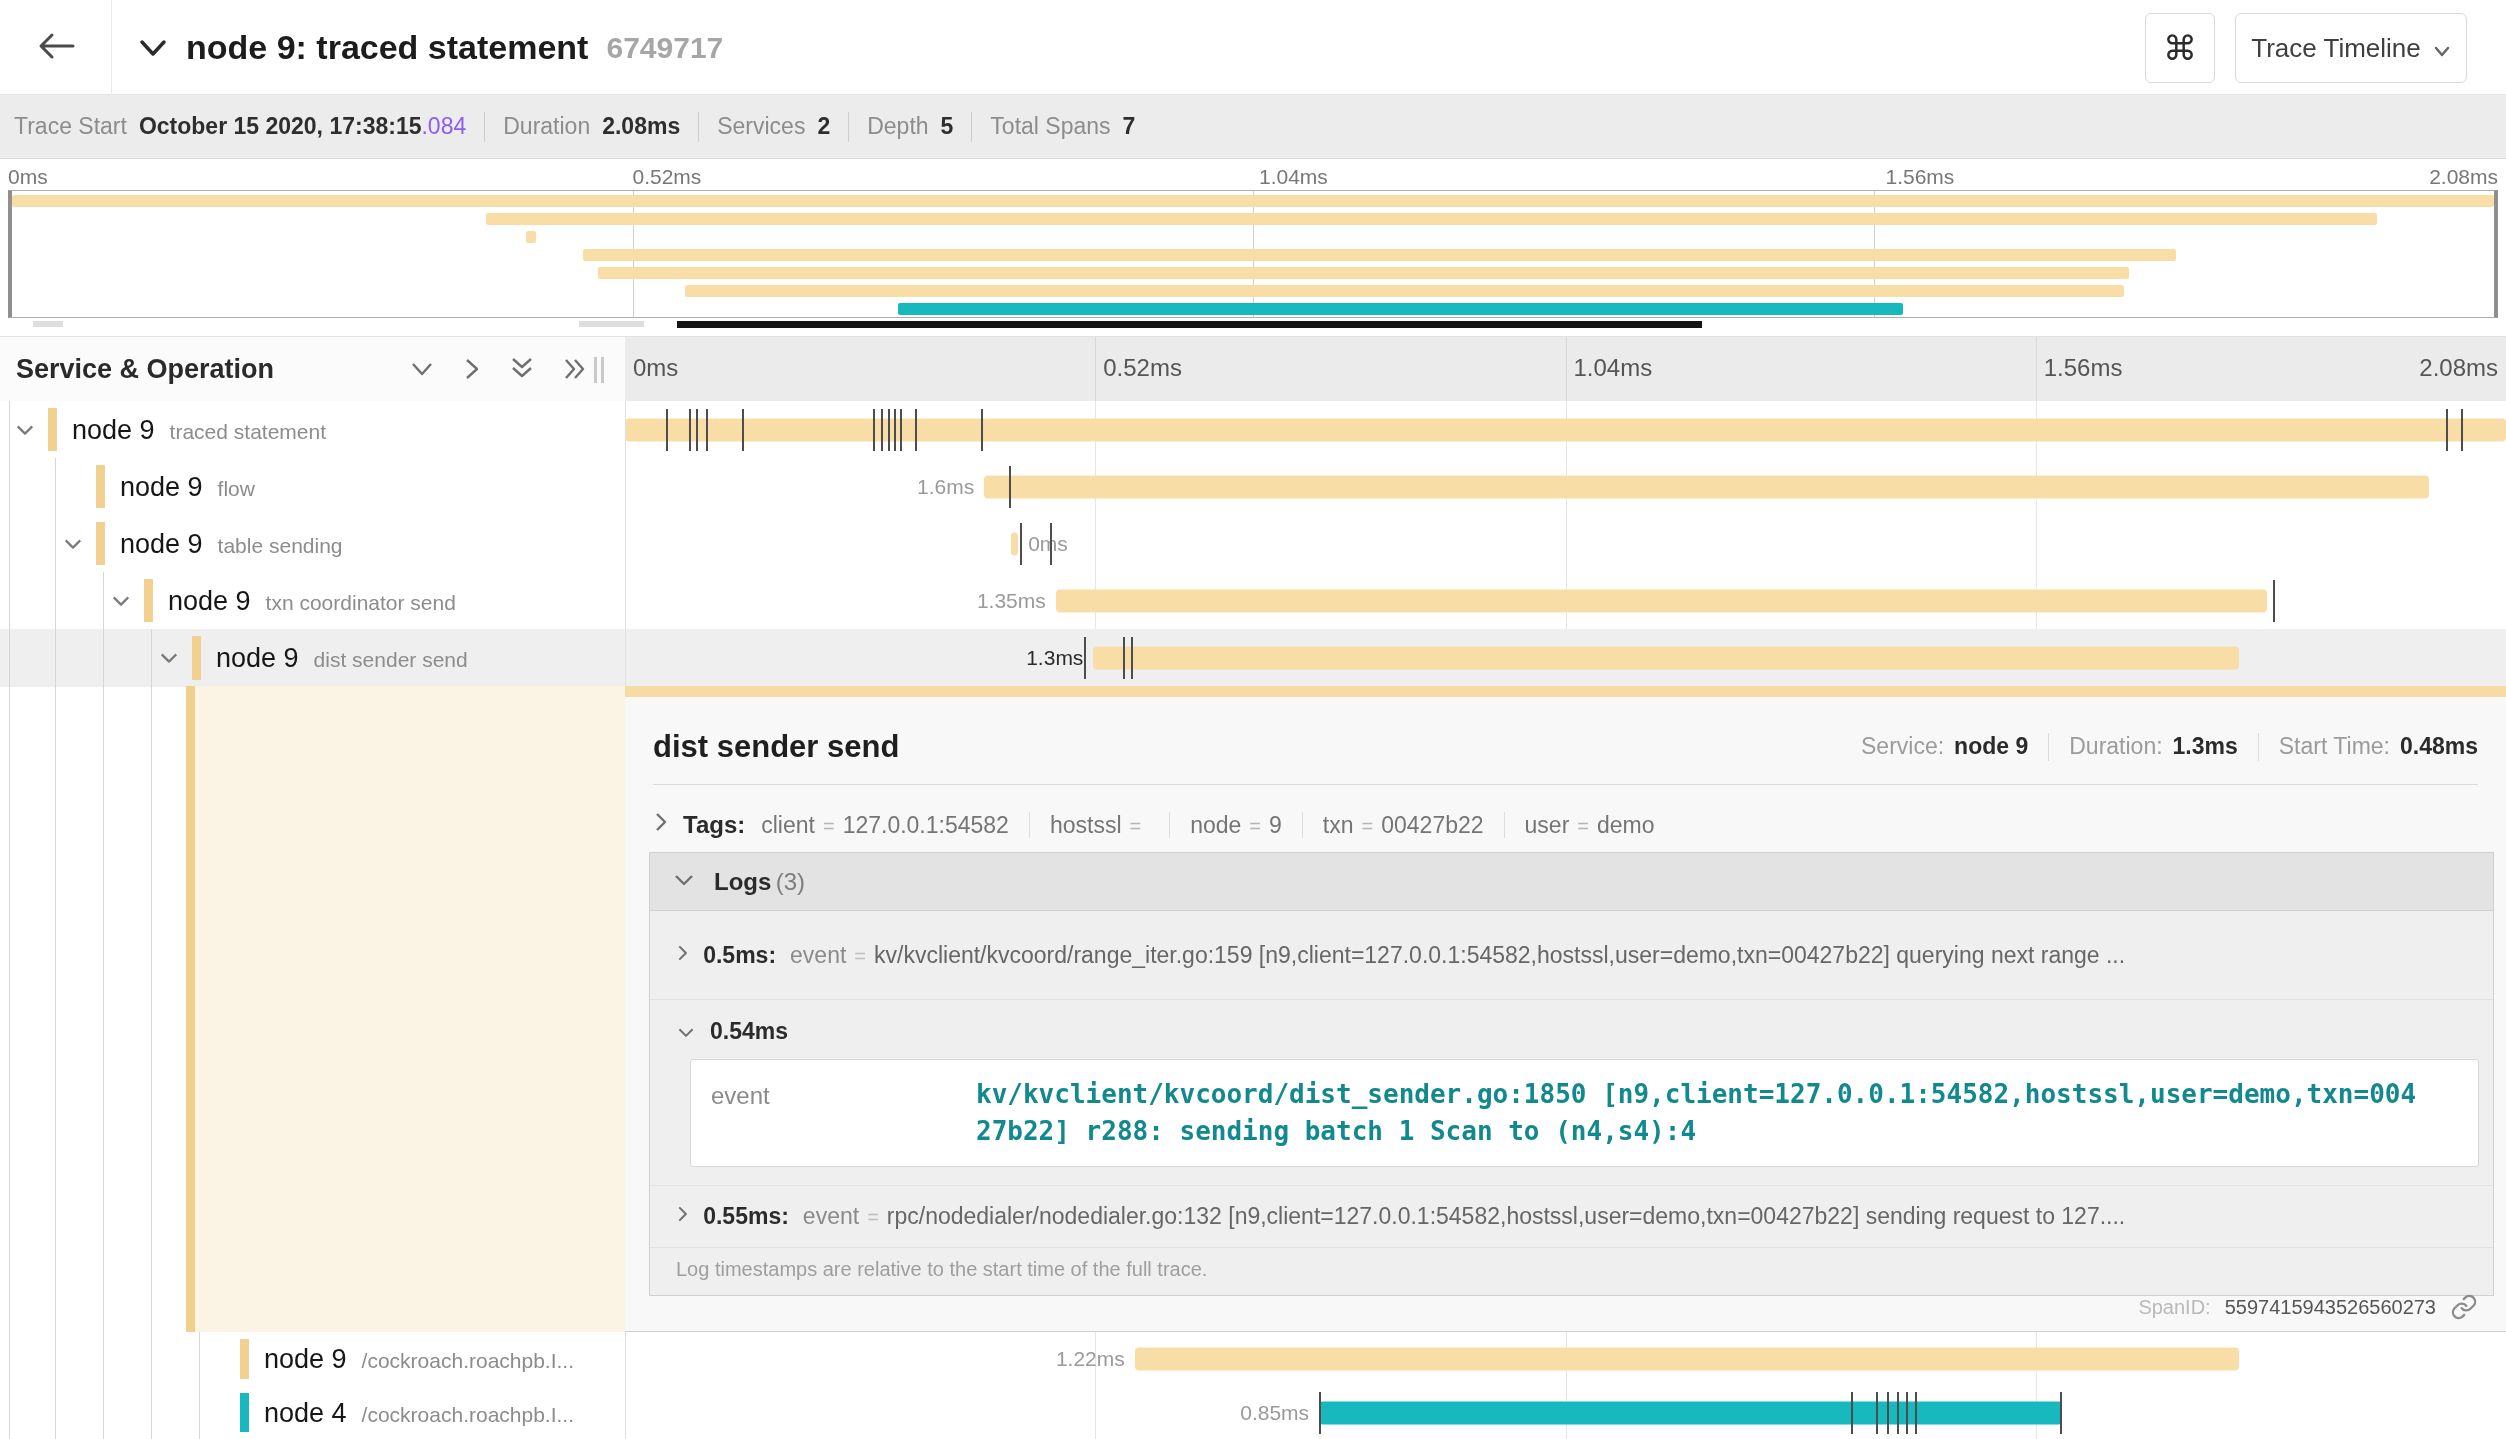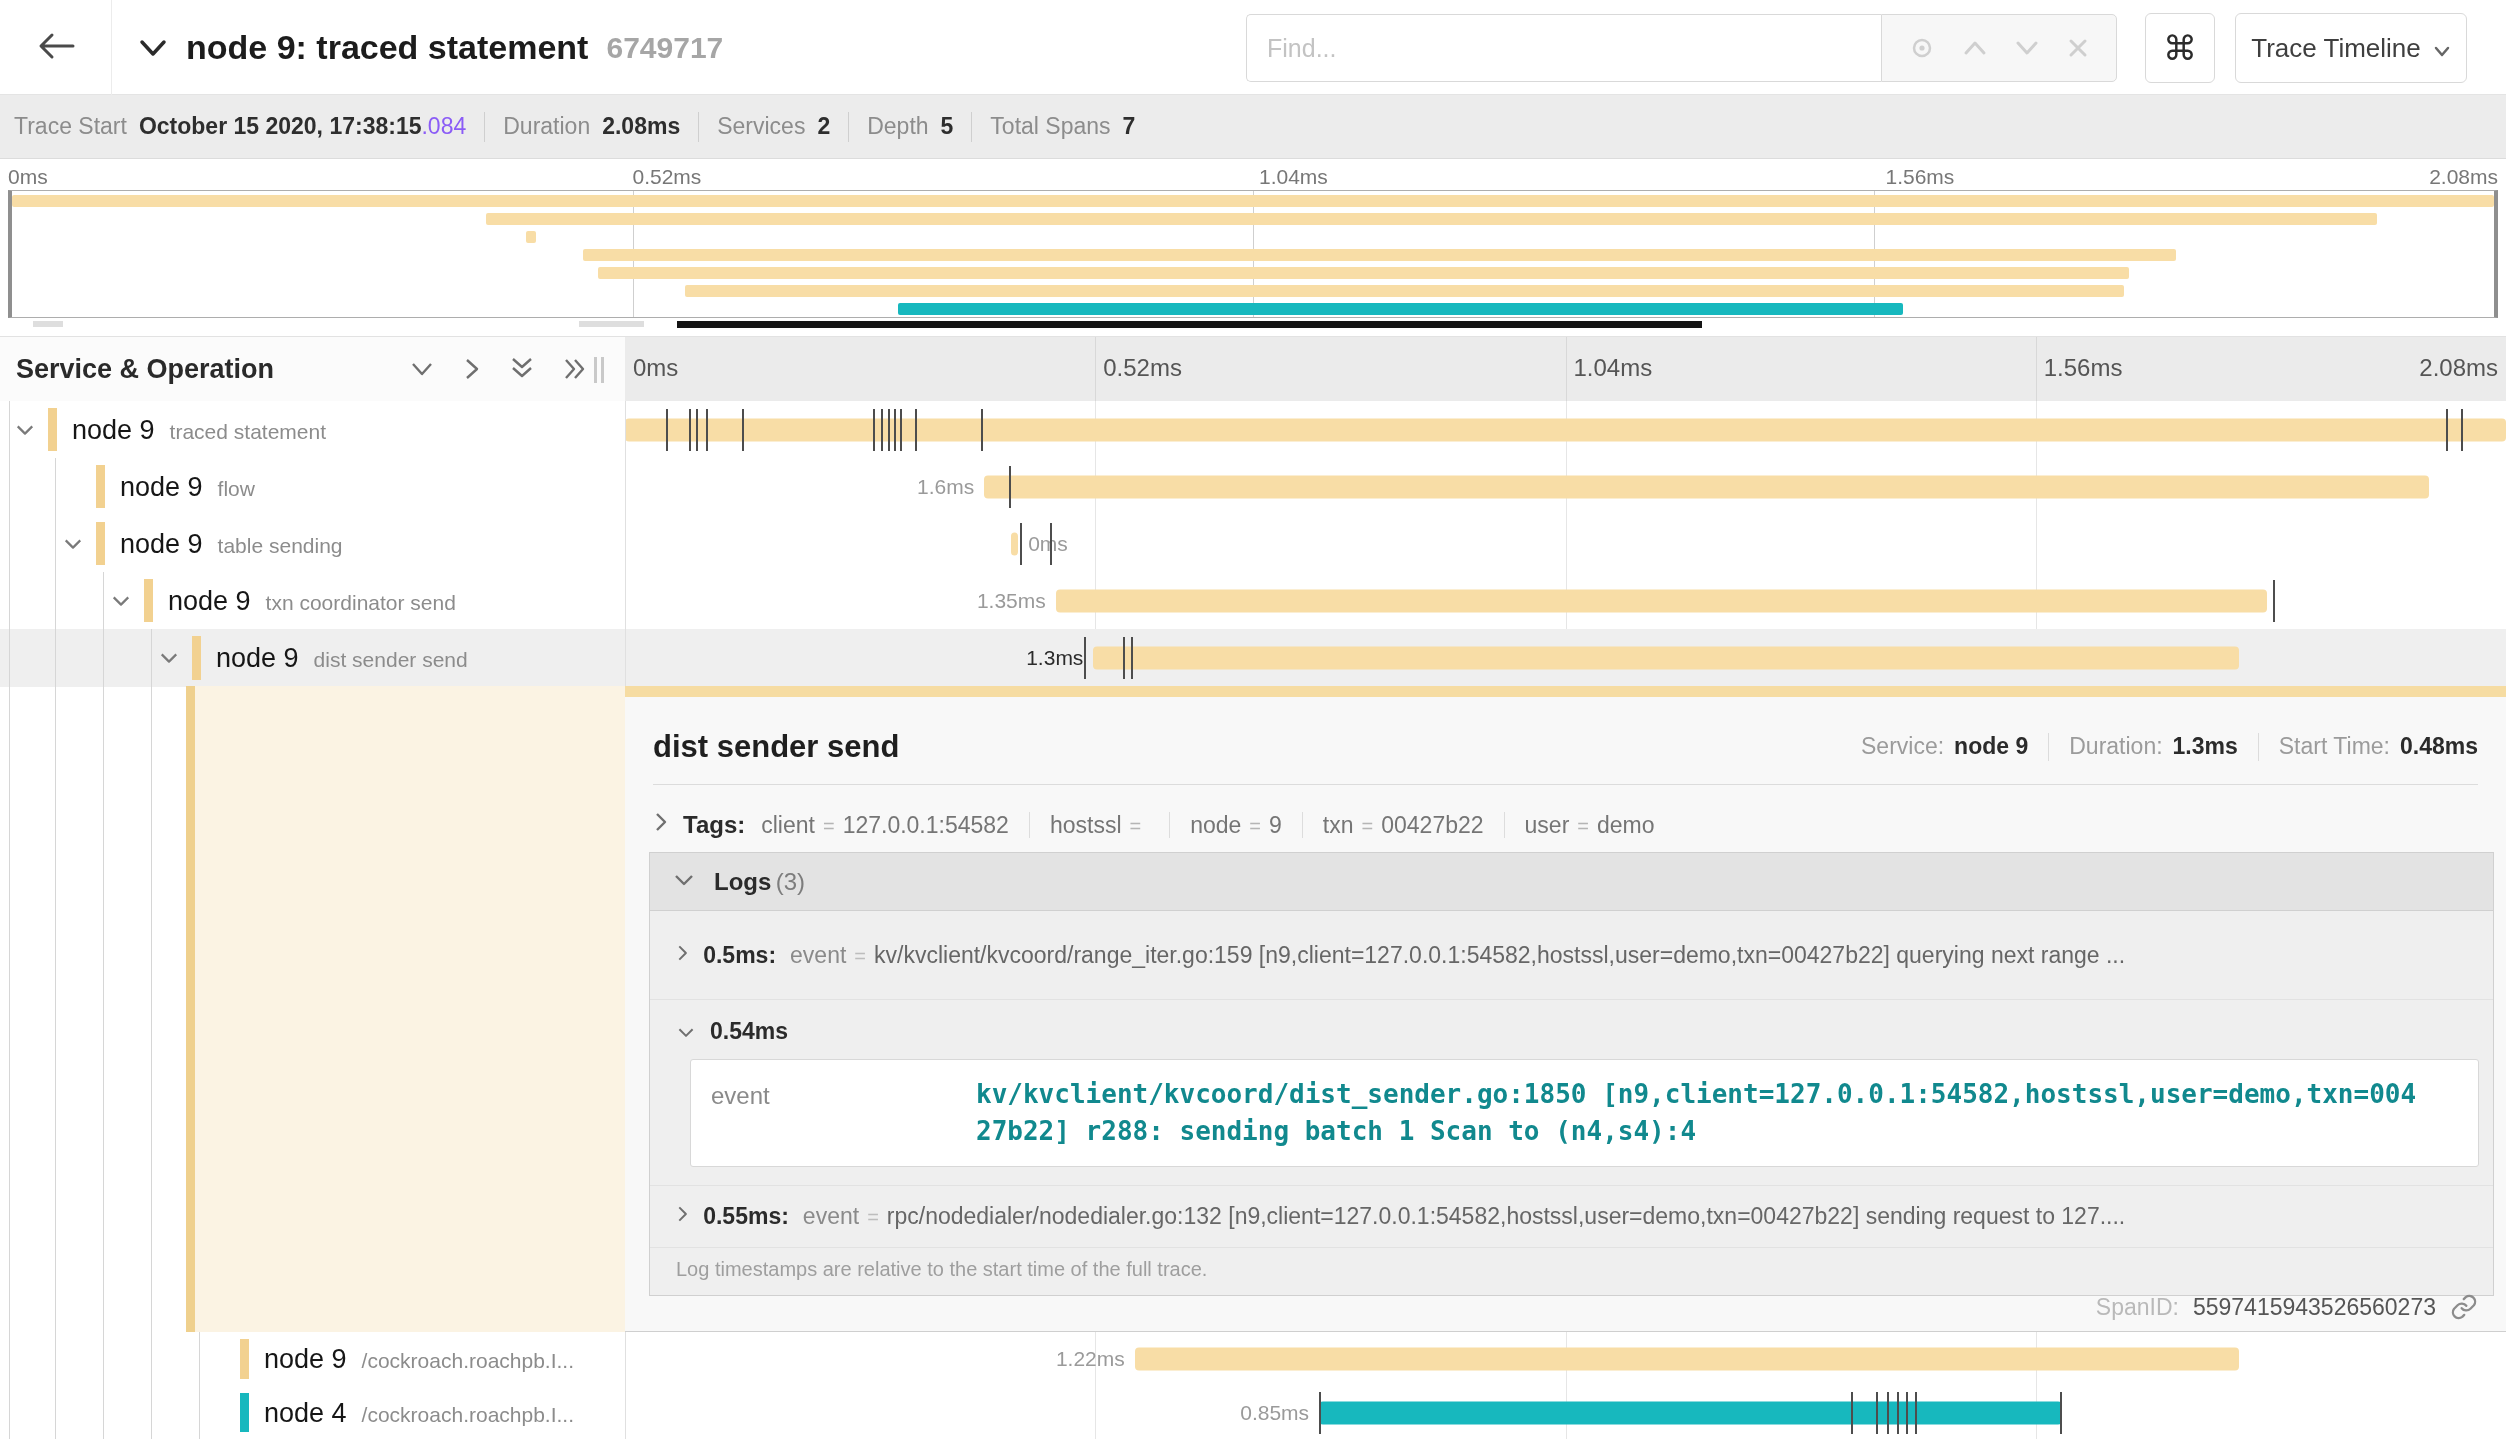--- a/index.html
+++ b/index.html
@@ -99,21 +99,21 @@
   .log-kvline { color:#666; white-space:nowrap; overflow:hidden; display:flex; align-items:baseline; min-width:0; }
   .log-key { color:#8a8a8a; }
   .log-eq { color:#bdbdbd; font-size:20px; margin:0 8px; }
   .log-val { white-space:nowrap; overflow:hidden; }
   .log-expanded { padding:18px 14px 18px 26px; border-bottom:1px solid #e2e2e2; }
   .log-exp-head { display:flex; align-items:center; gap:14px; font-size:23px; cursor:pointer; }
   .log-kvbox { margin:14px 0 0 14px; background:#fff; border:1px solid #d8d8d8; border-radius:3px; display:flex; padding:16px 20px; }
   .kv-key { width:225px; flex:none; font-size:24px; color:#8a8a8a; padding-top:6px; }
   .kv-val { max-width:1455px; font-family:"DejaVu Sans Mono","Liberation Mono",monospace; font-size:26px; font-weight:700; color:#11898e; line-height:1.42; word-break:break-all;margin-left:40px; }
   #logs-footnote { padding:10px 0 14px 26px; font-size:20px; color:#9e9e9e; }
-  #spanid-row { position:absolute; right:28px; top:588px; height:44px; display:flex; align-items:center; gap:14px; font-size:23px; }
+  #spanid-row { position:absolute; right:28px; top:588px; height:44px; display:flex; align-items:center; gap:14px; font-size:20px; }
   #spanid-label { color:#b9b9b9; }
   #spanid-value { color:#555; }
   #spanid-link { display:flex; align-items:center; cursor:pointer; }
 </style>
 </head>
 <body>
 
 <div id="topbar">
   <div id="back-btn">
     <span>
@@ -123,46 +123,20 @@
     </span>
   </div>
   <div id="title-wrap">
     <span id="title-chevron">
       <svg width="30" height="20" viewBox="0 0 30 20">
           <polyline points="4,4 15,16 26,4" fill="none" stroke="#2b2b2b" stroke-width="3.5" stroke-linecap="round" stroke-linejoin="round"></polyline>
         </svg>
     </span>
     <span id="page-title">node 9: traced statement</span>
     <span id="trace-id">6749717</span>
-  </div>
-  <div id="find-group">
-    <input id="find-input" type="text" placeholder="Find..." style="">
-    <div id="find-nav">
-      <span class="find-ico">
-        <svg width="26" height="26" viewBox="0 0 26 26">
-            <circle cx="13" cy="13" r="8" fill="none" stroke="#cfcfcf" stroke-width="2.5"></circle>
-            <circle cx="13" cy="13" r="2.6" fill="#cfcfcf"></circle>
-          </svg>
-      </span>
-      <span class="find-ico">
-        <svg width="26" height="18" viewBox="0 0 26 18">
-            <polyline points="4,14 13,4 22,14" fill="none" stroke="#cfcfcf" stroke-width="3" stroke-linecap="round" stroke-linejoin="round"></polyline>
-          </svg>
-      </span>
-      <span class="find-ico">
-        <svg width="26" height="18" viewBox="0 0 26 18">
-            <polyline points="4,4 13,14 22,4" fill="none" stroke="#cfcfcf" stroke-width="3" stroke-linecap="round" stroke-linejoin="round"></polyline>
-          </svg>
-      </span>
-      <span class="find-ico">
-        <svg width="22" height="22" viewBox="0 0 22 22">
-            <path d="M4 4 L18 18 M18 4 L4 18" stroke="#cfcfcf" stroke-width="3" stroke-linecap="round"></path>
-          </svg>
-      </span>
-    </div>
   </div>
   <div id="shortcut-btn">
     <span>⌘</span>
   </div>
   <div id="view-dropdown">
     <span>Trace Timeline</span>
     <span>
       <svg width="18" height="12" viewBox="0 0 18 12">
           <polyline points="3,3 9,10 15,3" fill="none" stroke="#666" stroke-width="2.5" stroke-linecap="round" stroke-linejoin="round"></polyline>
         </svg>

